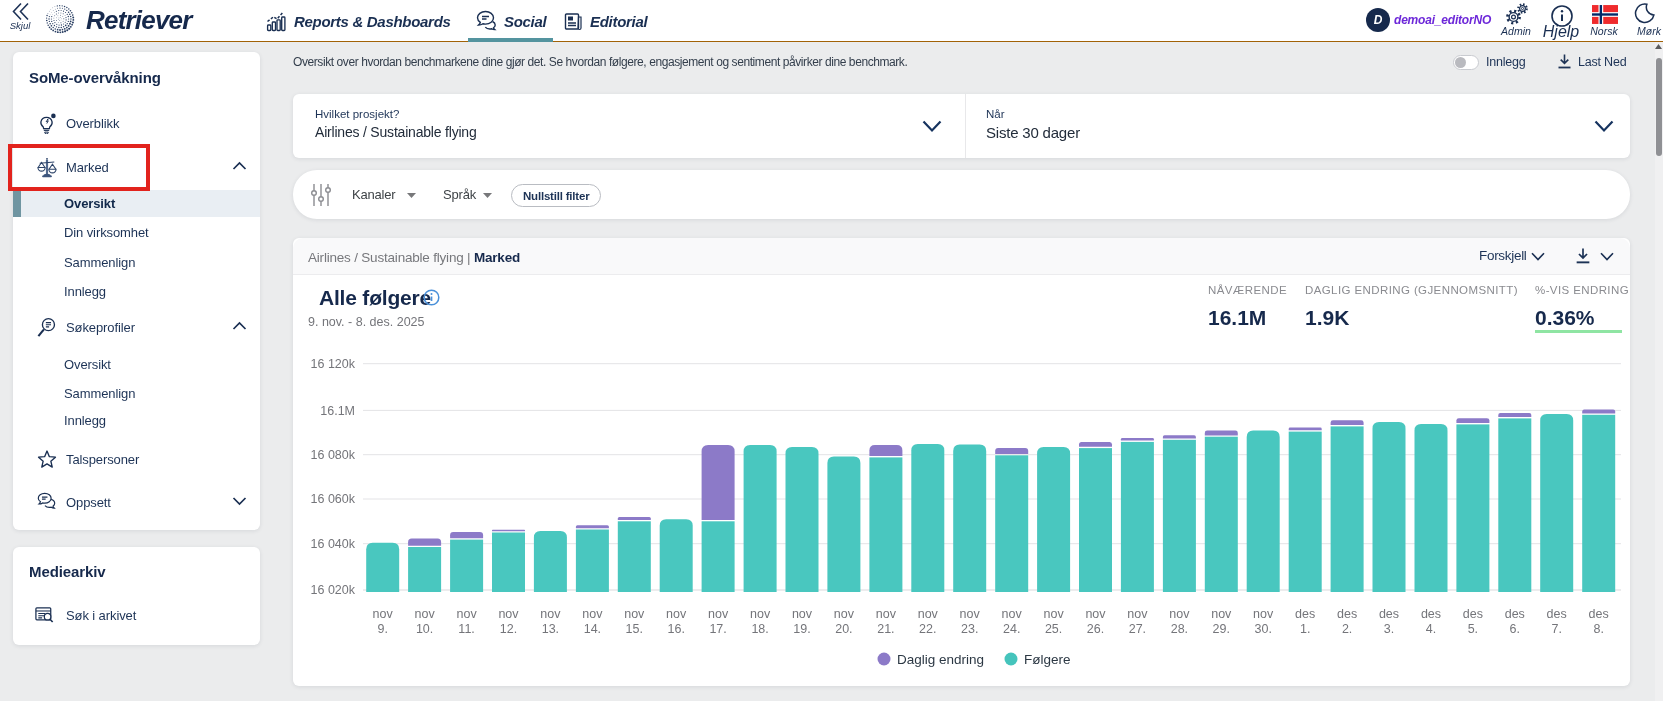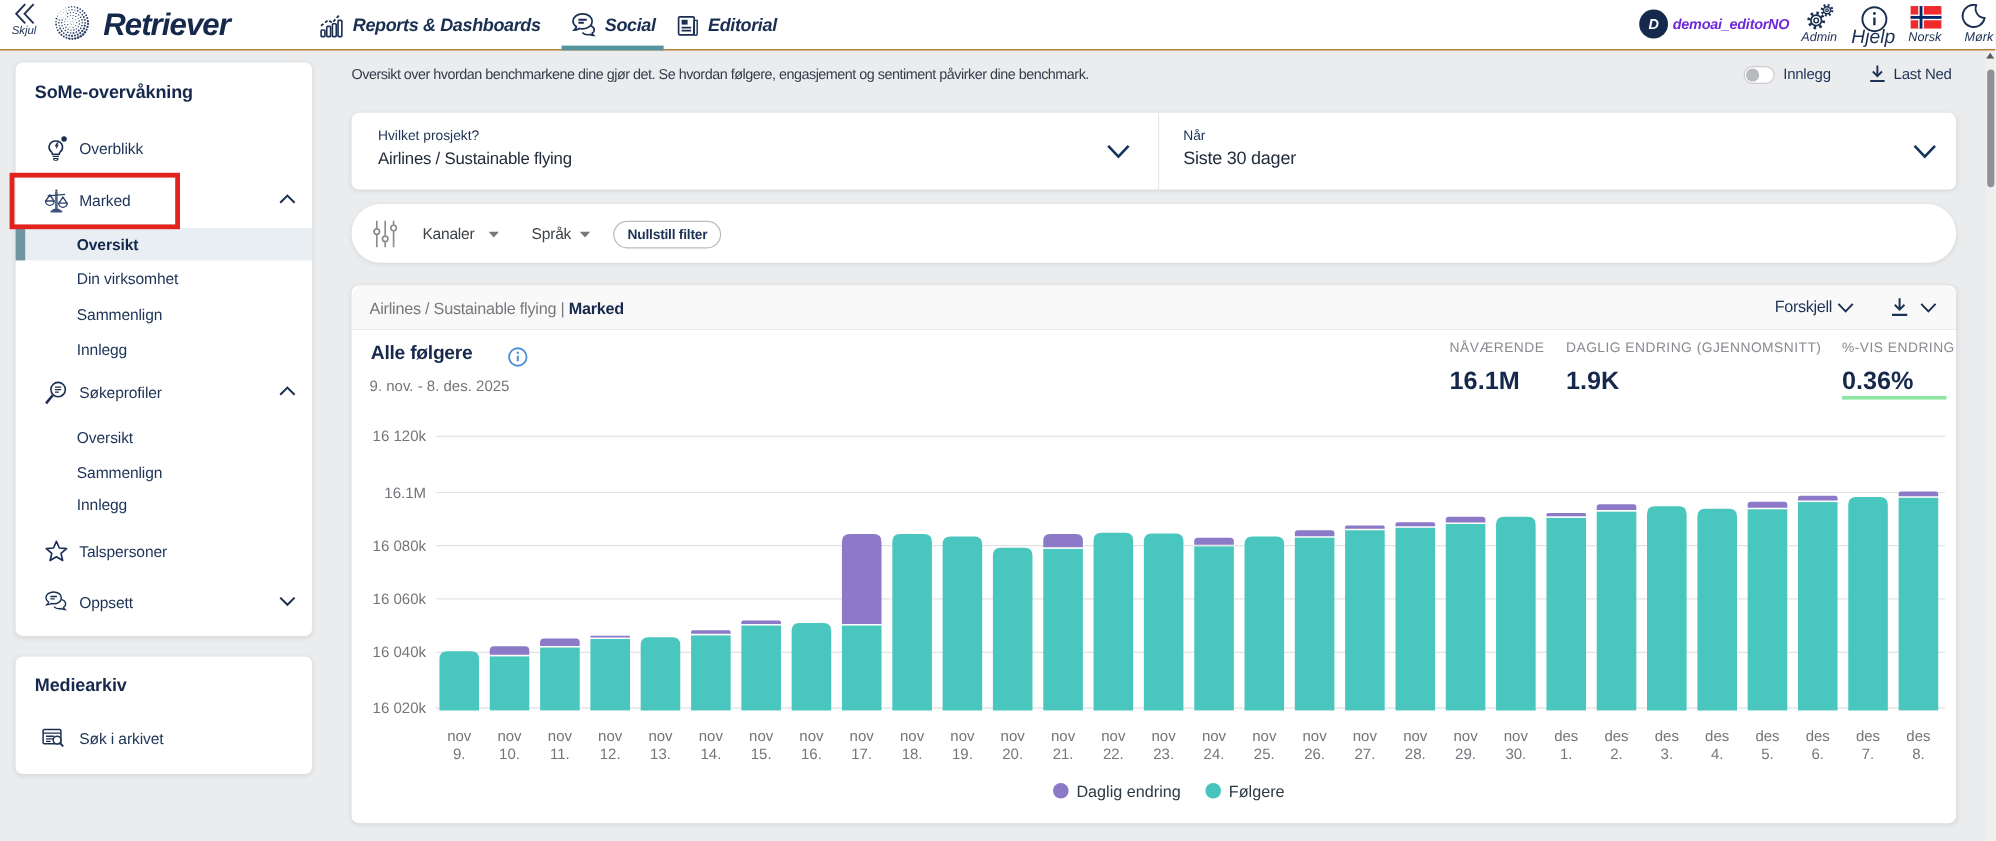--- a/index.html
+++ b/index.html
@@ -434,21 +434,21 @@
           <path d="M8.5 1.5 V10 M4.7 6.6 L8.5 10.4 L12.3 6.6"></path>
           <path d="M2.5 14.5 H14.5" stroke-width="1.8"></path>
         </svg>
       </div>
     <div class="abs" style="left:1307px;top:14px;">
         <svg width="14" height="9" viewBox="0 0 14 9" fill="none" stroke="#1a2f52" stroke-width="1.6">
           <path d="M1 1.2 L7 7.5 L13 1.2"></path>
         </svg>
       </div>
   </div>
-  <div class="abs" style="left:16px;top:48px;font-size:16px;letter-spacing:-.2px;font-weight:700;color:#16294c;">Alle følgere</div>
+  <div class="abs" style="left:26px;top:48px;font-size:21px;letter-spacing:-.2px;font-weight:700;color:#16294c;">Alle følgere</div>
   <div class="abs" style="left:130px;top:51px;">
       <svg width="17" height="17" viewBox="0 0 17 17" fill="none">
         <circle cx="8.5" cy="8.5" r="7.3" stroke="#4a90d9" stroke-width="1.5"></circle>
         <path d="M8.5 7.5 V12" stroke="#4a90d9" stroke-width="1.7"></path>
         <circle cx="8.5" cy="4.9" r="1" fill="#4a90d9"></circle>
       </svg>
     </div>
   <div class="abs" style="left:15px;top:77px;font-size:12.5px;color:#74757a;">9. nov. - 8. des. 2025</div>
 
   <div class="statlab" style="left:915px;">NÅVÆRENDE</div>

